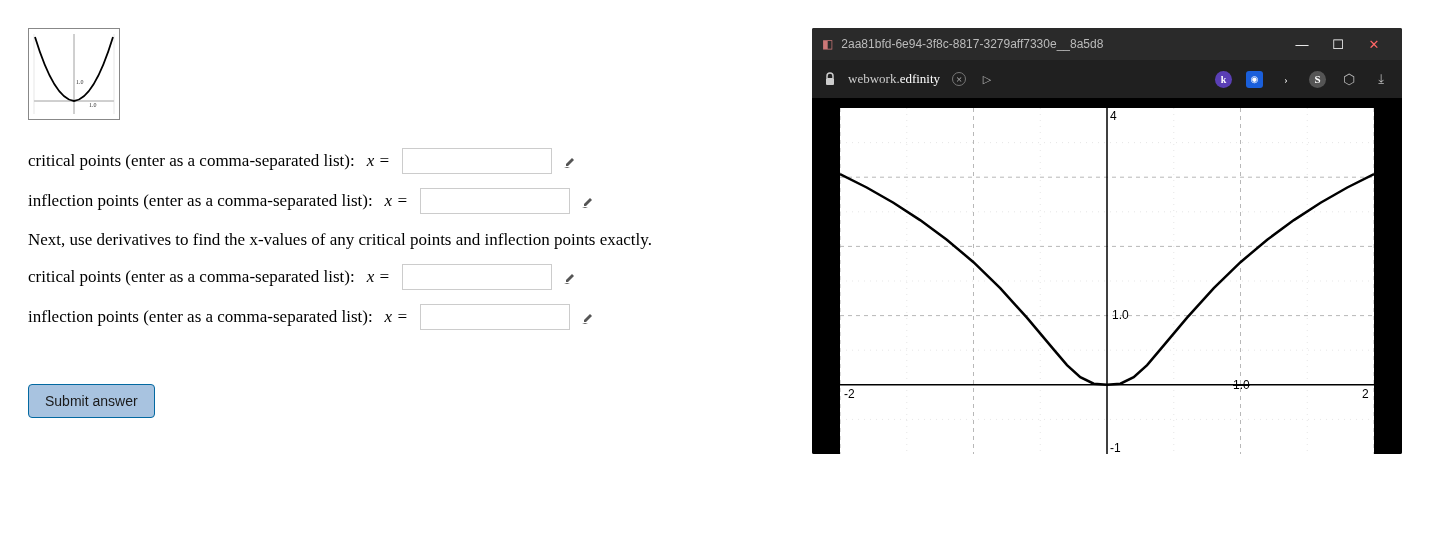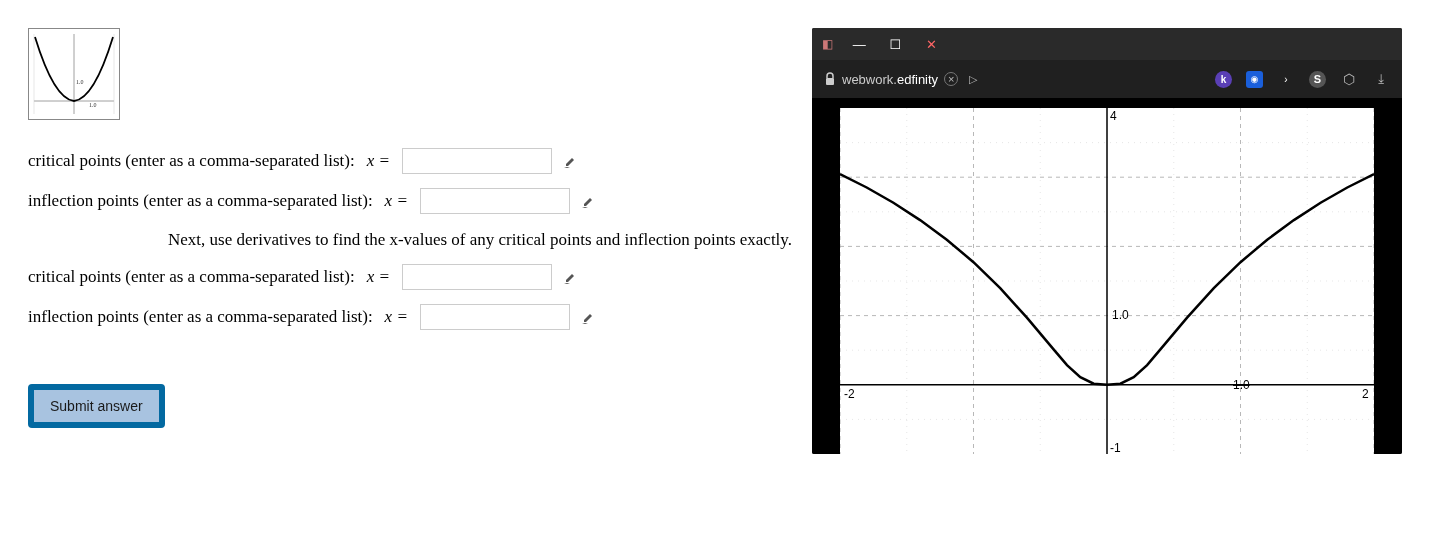--- a/index.html
+++ b/index.html
@@ -48,25 +48,24 @@
     .input-icon {
       width: 14px;
       height: 14px;
       display: inline-block;
       color: #333;
       cursor: pointer;
     }
     .instruction {
       margin-top: 16px;
       margin-bottom: 14px;
-      text-align: right;
     }
     .submit-btn {
       background: #a8c3e0;
-      border: 6px solid #0369a1;
+      border: 1px solid #0369a1;
       border-radius: 4px;
       padding: 8px 16px;
       font-size: 14px;
       font-family: Arial, sans-serif;
       color: #1a1a1a;
       cursor: pointer;
       margin-top: 40px;
     }
     .right-col {
       width: 590px;
@@ -89,23 +88,23 @@
     }
     .window-title { flex: 1; white-space: nowrap; overflow: hidden; text-overflow: ellipsis; }
     .win-ctrl { width: 36px; text-align: center; color: #fff; cursor: pointer; font-size: 13px;}
     .win-ctrl.close { color: #ff6666; }
     .addr-bar {
       background: #202020;
       height: 38px;
       display: flex;
       align-items: center;
       padding: 0 12px;
-      gap: 6px;
+      gap: 12px;
       font-size: 13px;
-      font-family: Liberation Sans, sans-serif;
+      font-family: Liberation Serif, serif;
       color: #ccc;
       justify-content: flex-end;
     }
     .addr-lock { color: #ccc; }
     .addr-text { flex: 0 0 auto; }
     .addr-domain { color: #fff; }
     .toolbar-icons { display: flex; gap: 14px; align-items: center; margin-left: auto;}
     .tb-icon { width: 18px; height: 18px; display: inline-flex; align-items: center; justify-content: center; cursor: pointer;}
     .icon-k { background:#5a3fb5; border-radius:50%; color:#fff; font-size:10px; font-weight:bold; width:17px; height:17px;}
     .icon-screen { background:#1a5fdb; border-radius:3px; color:#fff; font-size:9px; width:17px; height:17px;}
@@ -196,20 +195,21 @@
       </span>
     </div>
 
     <button class="submit-btn">Submit answer</button>
   </div>
 
   <div class="right-col">
     <div class="browser-window">
       <div class="window-titlebar">
         <span style="margin-right:8px;color:#c77;">◧</span>
+        <span class="window-title">2aa81bfd-6e94-3f8c-8817-3279aff7330e__8a5d8</span>
         <span class="win-ctrl">—</span>
         <span class="win-ctrl">☐</span>
         <span class="win-ctrl close">✕</span>
       </div>
       <div class="addr-bar">
         <span class="addr-lock">
           <svg width="12" height="14" viewBox="0 0 12 14">
               <rect x="2" y="6" width="8" height="7" rx="1" fill="#ccc"></rect>
               <path d="M3 6 V4 a3 3 0 0 1 6 0 V6" stroke="#ccc" stroke-width="1.5" fill="none"></path>
             </svg>

